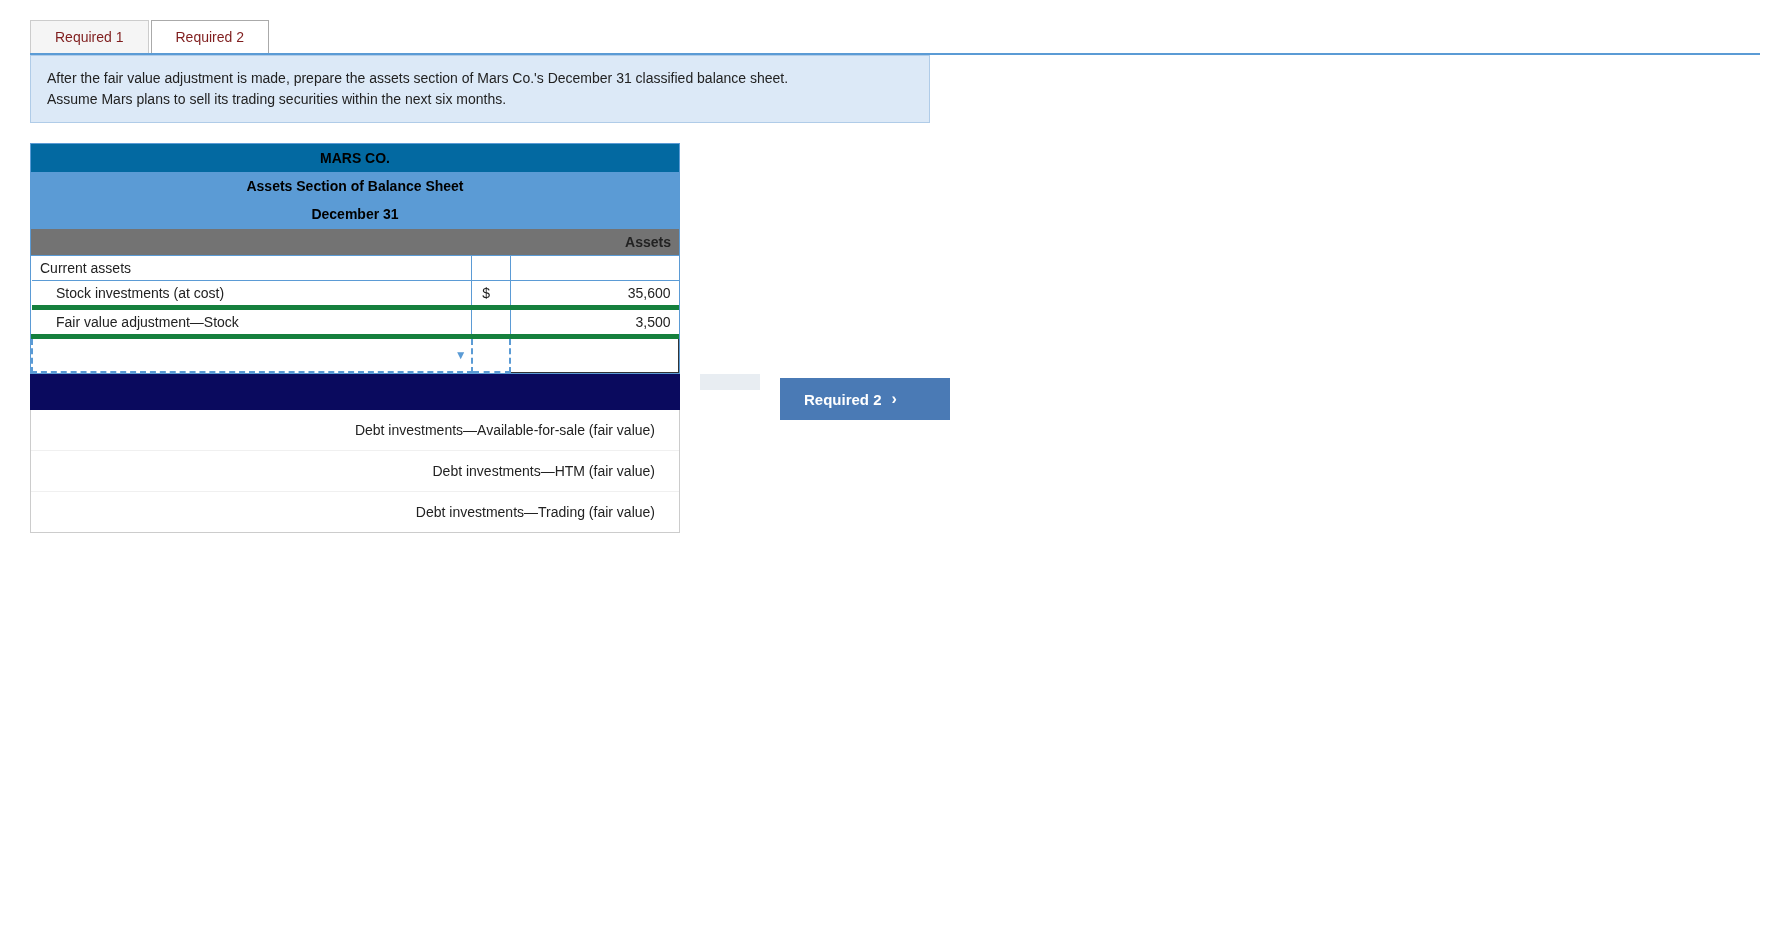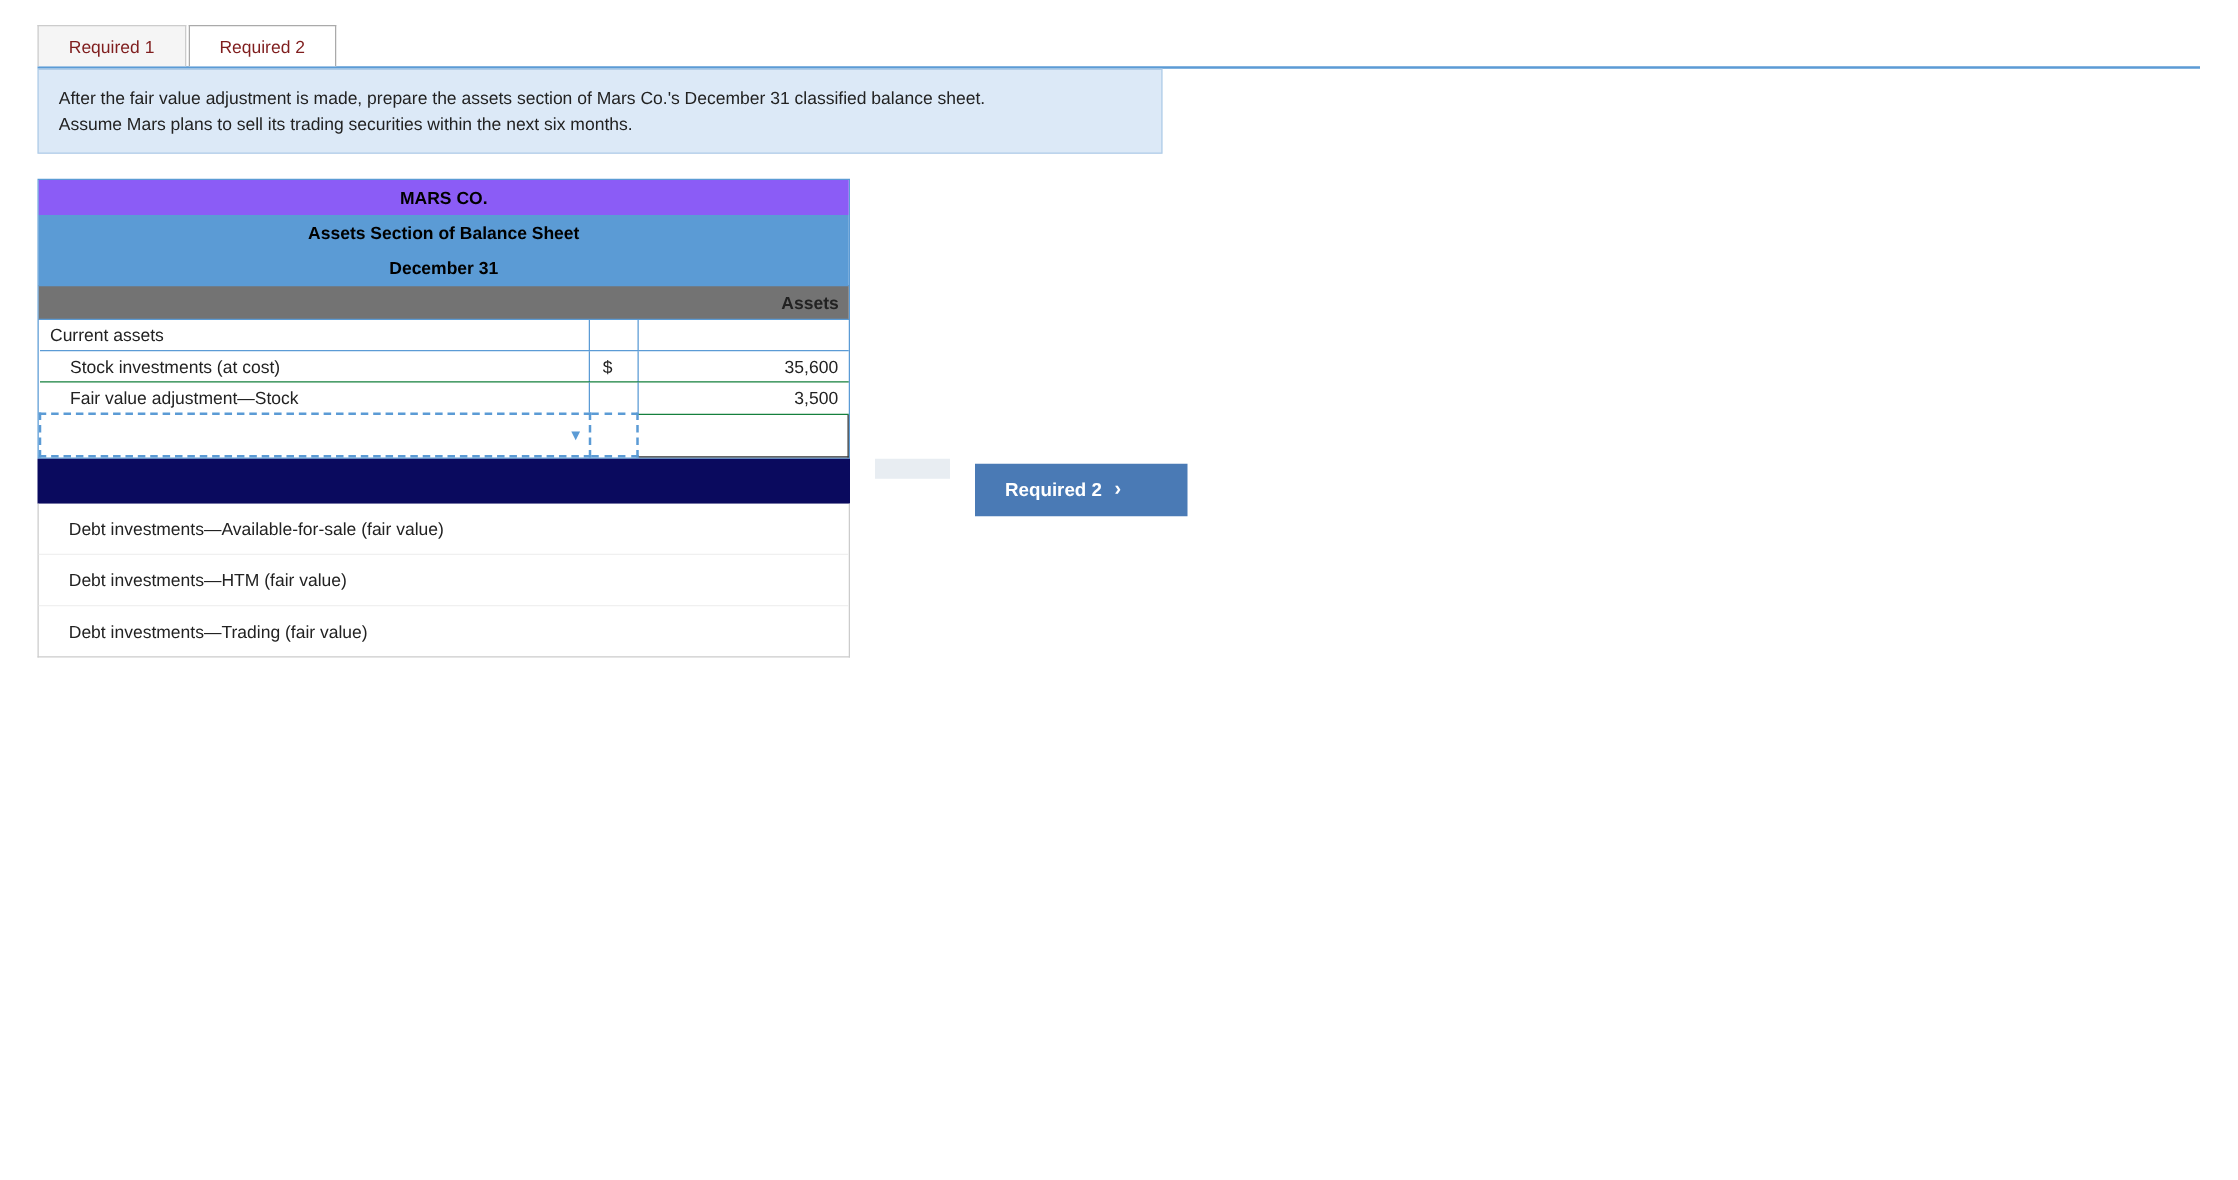--- a/index.html
+++ b/index.html
@@ -52,21 +52,21 @@
     }
 
     
     .balance-sheet-container {
       width: 650px;
       border: 1px solid #5b9bd5;
       margin-bottom: 0;
     }
 
     .bs-header-row {
-      background: #8b5cf6;
+      background: #0369a1;
       text-align: center;
       padding: 6px 8px;
       font-weight: bold;
       font-size: 14px;
       color: #000;
     }
 
     .bs-subheader-row {
       background: #5b9bd5;
       text-align: center;
@@ -112,21 +112,21 @@
       text-align: right;
     }
 
     .current-assets-row td {
       font-size: 14px;
       border-bottom: 1px solid #5b9bd5;
     }
 
     .indent-row td {
       padding-left: 24px;
-      border-bottom: 1px solid #15803d;
+      border-bottom: 5px solid #15803d;
     }
 
     .dropdown-cell {
       display: flex;
       align-items: center;
       height: 32px;
     }
 
     .dropdown-label {
       flex: 1;
@@ -156,20 +156,21 @@
 
     .dropdown-menu-header {
       background: #0a0a5e;
       height: 36px;
     }
 
     .dropdown-menu-list {
       border: 1px solid #ccc;
       border-top: none;
       background: #fff;
+      text-align: right;
     }
 
     .dropdown-menu-item {
       padding: 12px 24px;
       font-size: 14px;
       cursor: pointer;
       border-bottom: 1px solid #f0f0f0;
       color: #222;
     }
 

